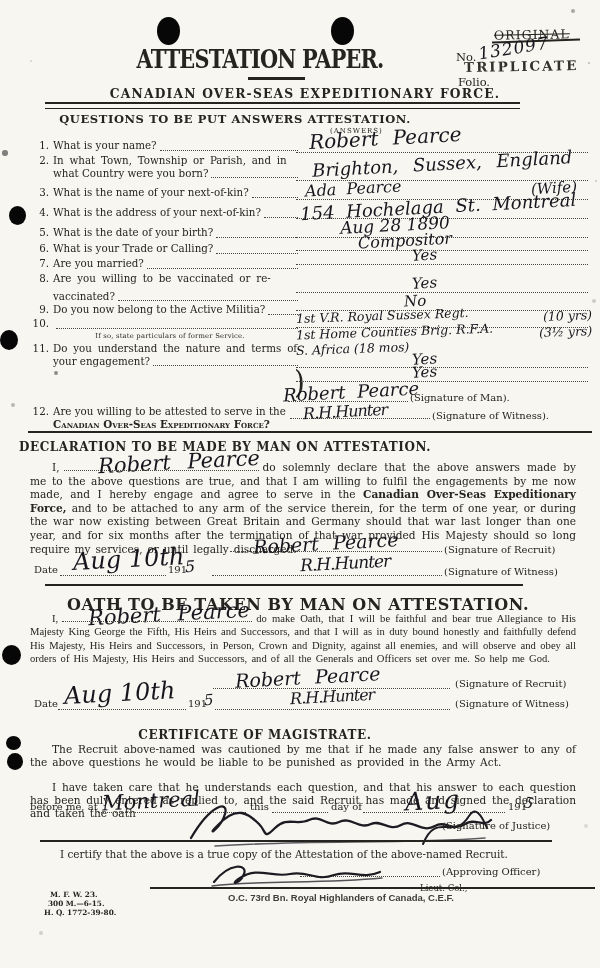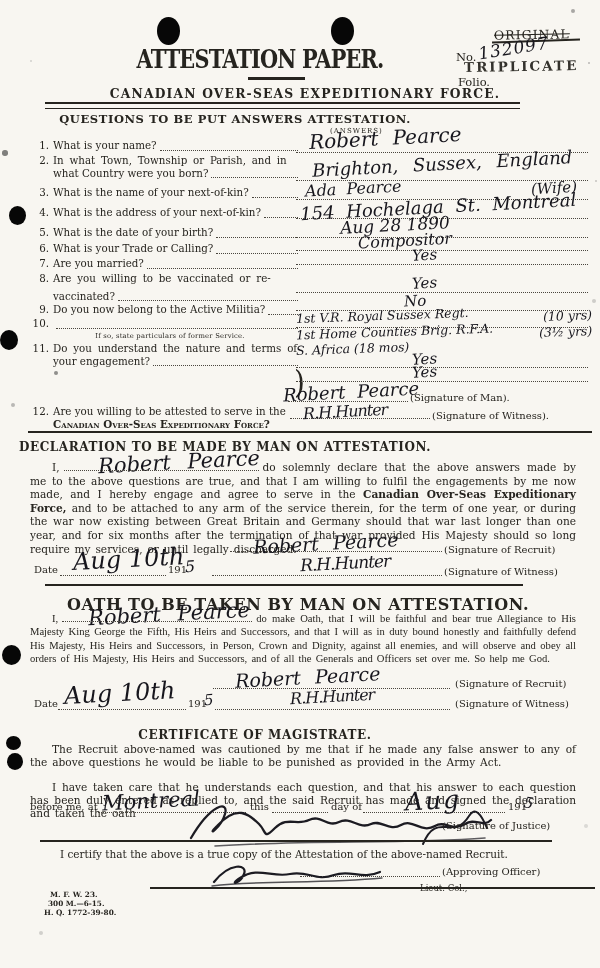--- a/index.html
+++ b/index.html
@@ -264,20 +264,21 @@
   <div class="abs" style="left:60px;top:848px;font-size:10.5px;white-space:nowrap;">I certify that the above is a true copy of the Attestation of the above-named Recruit.</div>
 
   <div class="dot" style="left:300px;top:876px;width:140px;"></div>
   <svg class="scrawl" style="left:210px;top:860px;" width="175" height="30" viewBox="0 0 175 30">
     <path d="M4,22 C20,2 38,4 34,14 C30,24 18,26 30,18 C48,6 62,18 80,14 C98,10 106,22 124,15 C140,9 152,20 170,12" stroke-width="2.2"></path>
     <path d="M2,26 C50,20 110,24 172,18" stroke-width="1.4" opacity=".75"></path>
   </svg>
   <div class="lbl" style="left:442px;top:866px;">(Approving Officer)</div>
   <div class="rule" style="left:150px;top:887px;width:445px;height:2px;"></div>
   <div class="abs" style="left:420px;top:883px;font-size:8.5px;text-decoration:line-through;">Lieut. Col.,</div>
+  <div class="abs" style="left:228px;top:892px;font-size:9.5px;font-weight:700;font-family:'Liberation Sans',sans-serif;opacity:.88;white-space:nowrap;">O.C. 73rd Bn. Royal Highlanders of Canada, C.E.F.</div>
 
   <div class="abs" style="left:50px;top:890px;font-size:7.3px;font-weight:bold;">M. F. W. 23.</div>
   <div class="abs" style="left:48px;top:899px;font-size:7.3px;font-weight:bold;">300 M.—6-15.</div>
   <div class="abs" style="left:44px;top:908px;font-size:7.3px;font-weight:bold;">H. Q. 1772-39-80.</div>
 
   <div class="abs" style="left:0;top:0;width:2px;height:2px;border-radius:50%;
        box-shadow:572px 10px 0 1px rgba(70,70,70,.45),588px 62px 0 0 rgba(90,90,90,.4),
        4px 152px 0 2px rgba(30,30,30,.55),593px 300px 0 1px rgba(110,110,110,.3),
        12px 404px 0 1px rgba(70,70,70,.35),55px 372px 0 1px rgba(40,40,40,.5),
        40px 932px 0 1px rgba(120,120,120,.3),585px 825px 0 1px rgba(130,130,130,.25),

